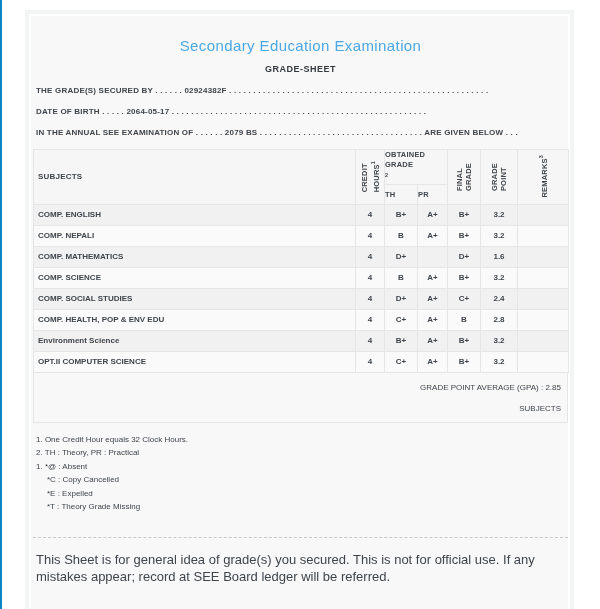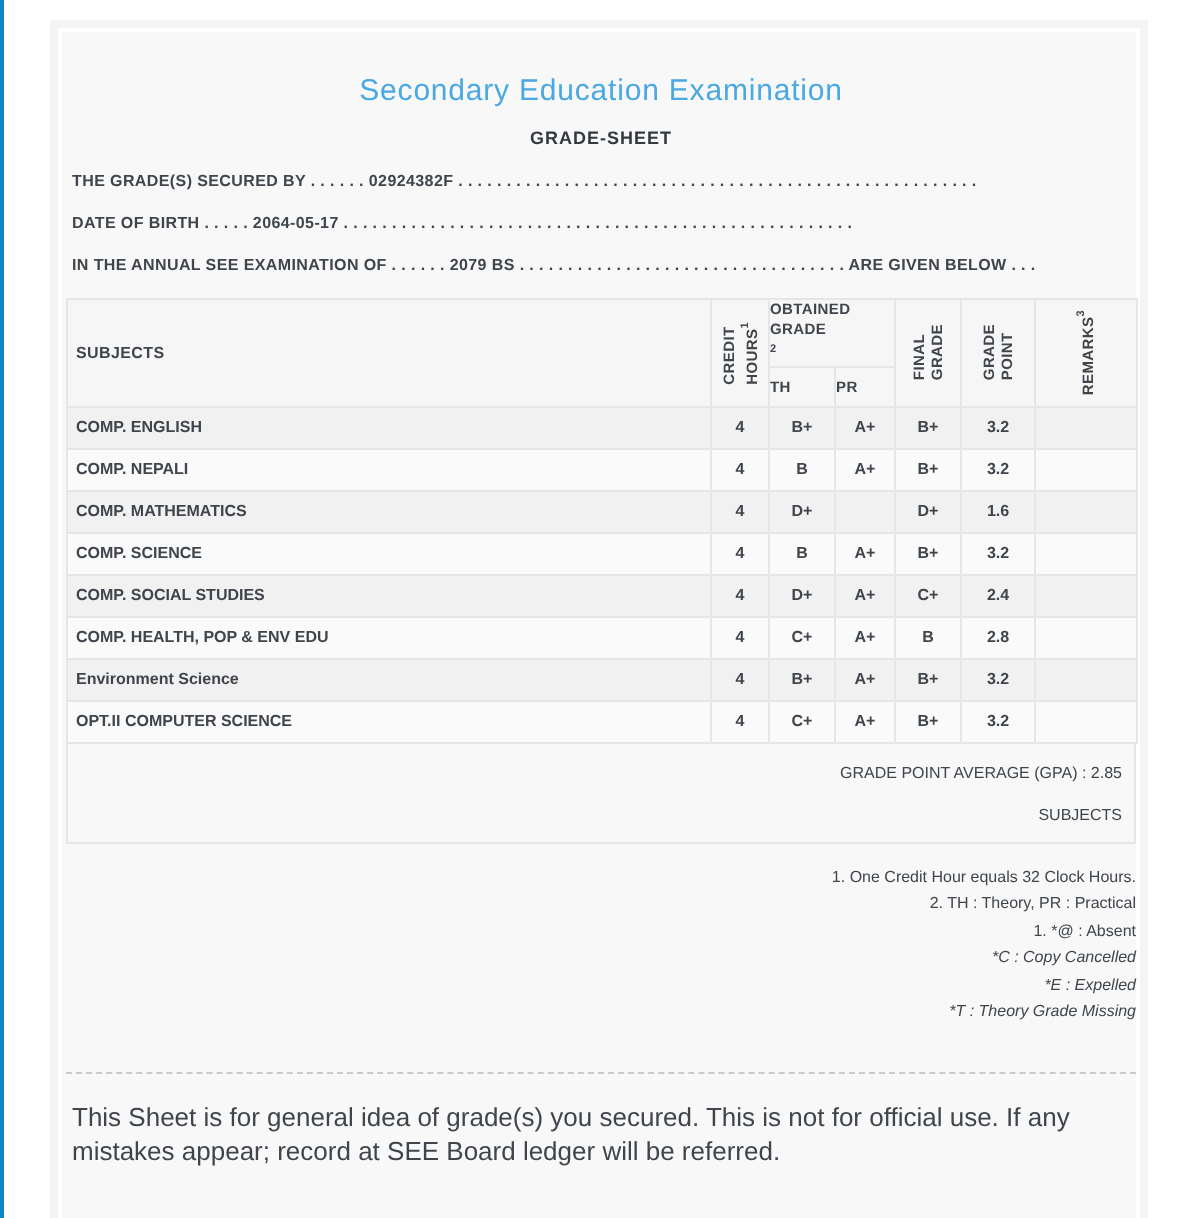--- a/index.html
+++ b/index.html
@@ -45,22 +45,22 @@
   td { font-size:8px; font-weight:700; text-align:center; }
   td.sub { text-align:left; padding-left:4px; }
 
   .summary { border:1px solid var(--border); border-top:none;
     padding:10px 6px 9px; text-align:right; font-size:8px; font-weight:400;
     color:var(--ink); }
   .summary .row2 { margin-top:12px; }
 
   .footnotes { margin-top:10px; padding-left:3px; font-size:8px;
     color:var(--ink); }
-  .footnotes .fn { line-height:13.5px;text-align:right; }
-  .footnotes .indent { padding-left:11px;font-style:italic; }
+  .footnotes .fn { line-height:13.5px; }
+  .footnotes .indent { padding-left:11px; }
 
   .note-sep { margin-top:23px; border-top:1px dashed #c9cacc; }
   .note-label { margin-top:8px; padding-left:3px; font-size:8.5px;
     font-weight:700; color:var(--ink-dark); }
   .note-text { margin-top:13px; padding:0 4px 0 3px; font-size:13px;
     line-height:17px; color:var(--ink); }
 </style>
 </head>
 <body>
 

